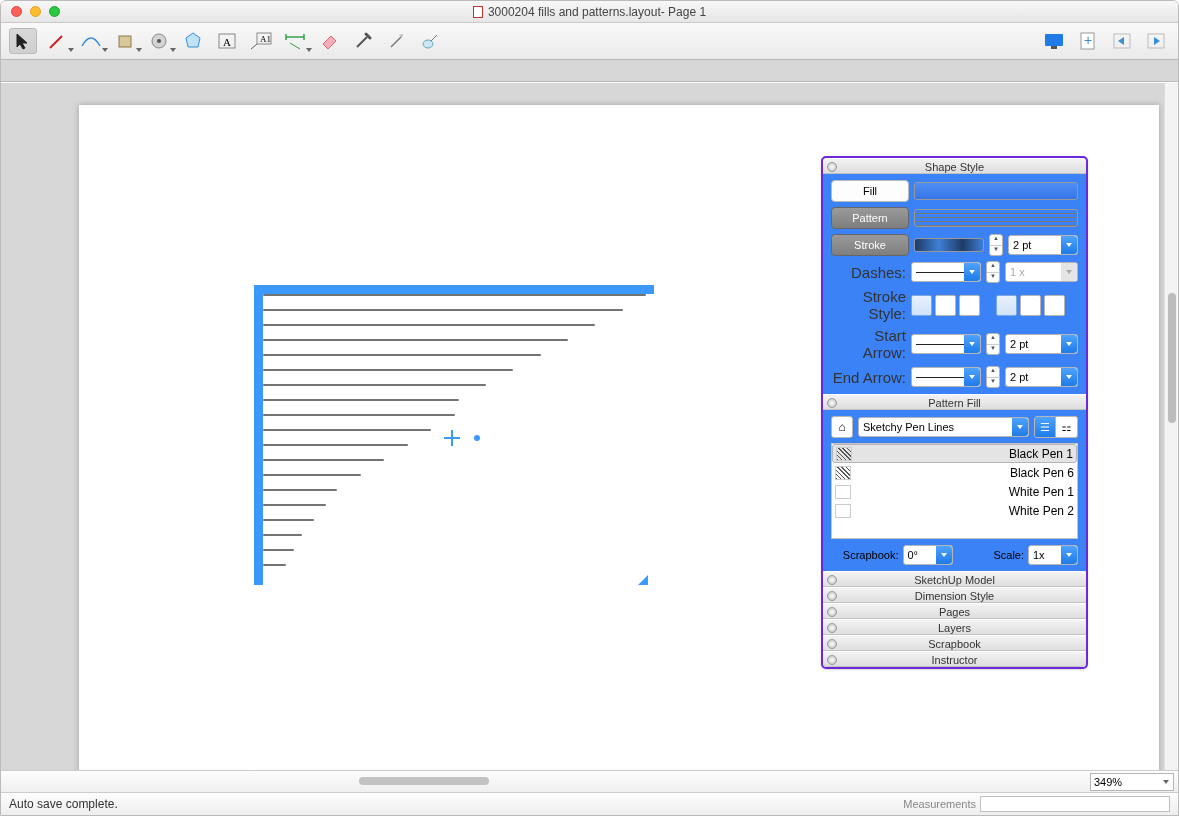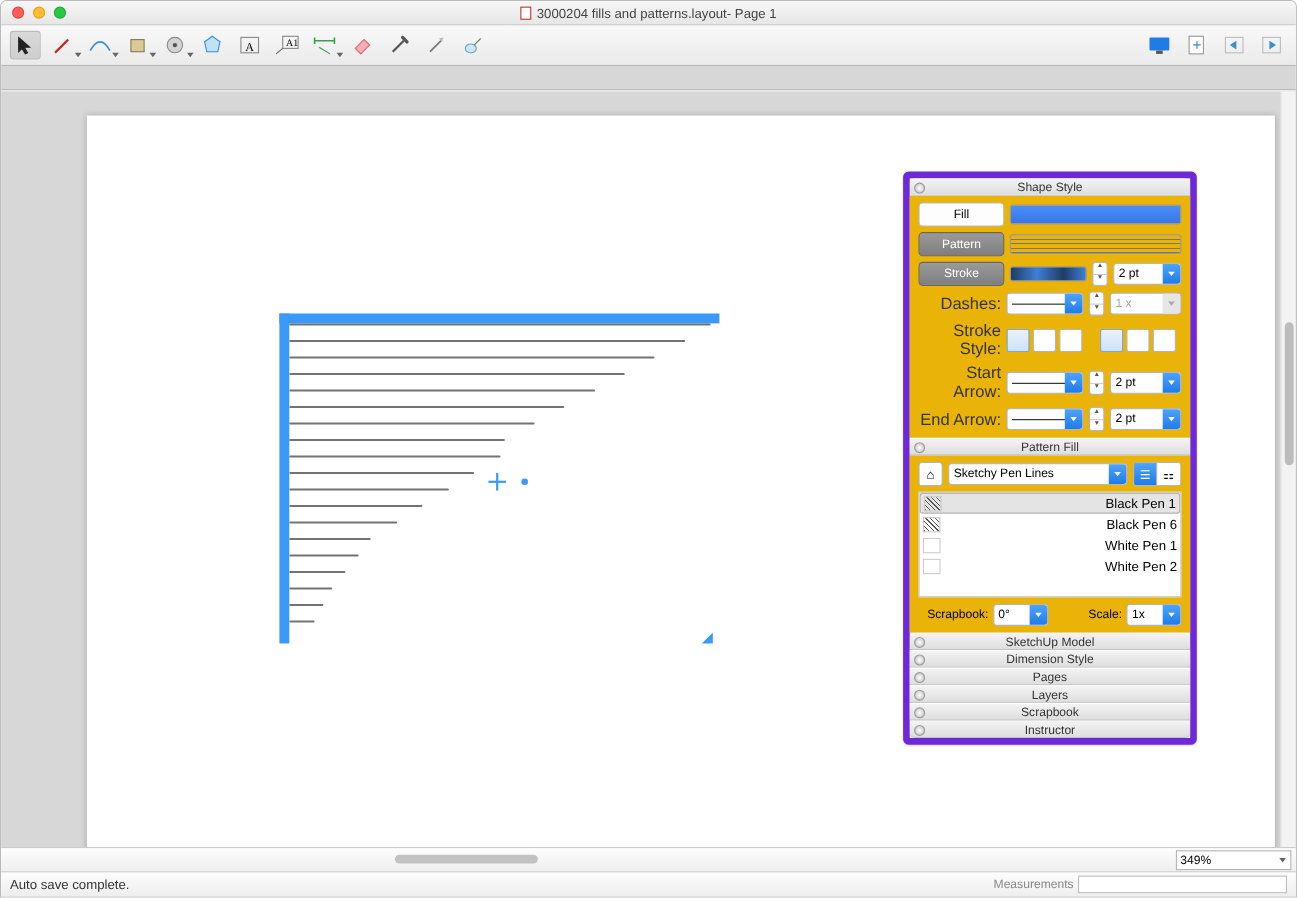--- a/index.html
+++ b/index.html
@@ -68,30 +68,30 @@
 .hatch { height:2px; background:#444; margin-bottom:13px; border-radius:1px; opacity:0.75; }
 .centerh { position:absolute; width:16px; height:16px; left:190px; top:145px; }
 .centerh::before, .centerh::after { content:""; position:absolute; background:#3b99fc; }
 .centerh::before { left:7px; top:0; width:2px; height:16px; }
 .centerh::after { top:7px; left:0; height:2px; width:16px; }
 .centerh .knob { position:absolute; width:6px; height:6px; border-radius:50%; background:#3b99fc; right:-20px; top:5px; }
 .corner-tri {position:absolute; width:0;height:0; border-left:10px solid transparent; border-bottom:10px solid #3b99fc; left:384px; top:290px;}
 
 
 .inspector {
-  position:absolute; left:820px; top:73px; width:267px; background:#ececec; border:6px solid #6d28d9;
+  position:absolute; left:820px; top:73px; width:267px; background:#ececec; border:2px solid #6d28d9;
   border-radius:5px; box-shadow:0 1px 2px rgba(0,0,0,0.15);
 }
 .panel-header {
   height:16px; background:linear-gradient(#f3f3f3,#dedede); border-top:1px solid #fff; border-bottom:1px solid #c2c2c2;
   font-size:11px; text-align:center; line-height:16px; position:relative; color:#333;
 }
 .panel-header:first-child { border-radius:5px 5px 0 0;}
 .panel-header .disc { position:absolute; left:4px; top:3px; width:10px; height:10px; border-radius:50%; background:radial-gradient(#fff,#bbb); border:1px solid #999;}
-.panel-body { padding:6px 8px; background:#eab308; font-size:11px; }
+.panel-body { padding:6px 8px; background:#3b82f6; font-size:11px; }
 
 .row { display:flex; align-items:center; margin-bottom:5px; gap:5px; }
 .row label { width:75px; text-align:right; color:#333; font-size:15px;}
 .pillbtn { height:22px; border-radius:4px; font-size:11px; display:flex; align-items:center; justify-content:center; background:#fdfdfd; border:1px solid #bbb; }
 .pillbtn.active { background:linear-gradient(#9a9a9a,#7e7e7e); color:#fff; border:1px solid #666; }
 .swatch { flex:1; height:18px; border-radius:3px; border:1px solid #999; }
 .swatch.fill { background:linear-gradient(#4e8ff5,#3775e8); }
 .swatch.pattern { background:repeating-linear-gradient(0deg,#777 0 1px, transparent 1px 4px); }
 .swatch.stroke { background:linear-gradient(to right, #1f3b66, #3f7fd6 35%, #1f3b66 70%, #3f7fd6); height:14px;}
 .stepper { width:14px; height:22px; border:1px solid #b5b5b5; border-radius:3px; background:#fff; display:flex; flex-direction:column;}
@@ -124,21 +124,21 @@
 .pf-item.sel { background:#e4e4e4;}
 .pf-sw { width:16px; height:14px; border:1px solid #ccc;}
 .pf-sw.black { background:repeating-linear-gradient(45deg,#555 0 1px, transparent 1px 3px);}
 .pf-sw.white { background:#fff;}
 .pf-bottom { display:flex; align-items:center; gap:4px; margin-top:6px; font-size:11px;}
 
 
 .botbar { position:absolute; left:0; right:0; bottom:23px; height:22px; background:linear-gradient(#fdfdfd,#efefef); border-top:1px solid #ccc; display:flex; align-items:center;}
 .hscroll-track { flex:1; height:10px; margin:0 8px; background:transparent; position:relative;}
 .hscroll-thumb { position:absolute; left:350px; width:130px; height:8px; background:#c2c2c2; border-radius:4px;}
-.zoom { width:105px; height:18px; border:1px solid #b5b5b5; margin-right:4px; font-size:11px; display:flex; align-items:center; padding:0 3px; position:relative; background:#fff;}
+.zoom { width:84px; height:18px; border:1px solid #b5b5b5; margin-right:4px; font-size:11px; display:flex; align-items:center; padding:0 3px; position:relative; background:#fff;}
 .zoom::after { content:""; position:absolute; right:4px; border-left:3px solid transparent; border-right:3px solid transparent; border-top:4px solid #666;}
 
 .status { position:absolute; left:0; right:0; bottom:0; height:23px; background:linear-gradient(#fdfdfd,#eeeeee); border-top:1px solid #ccc; display:flex; align-items:center; padding:0 8px; font-size:12px; color:#333;}
 .status .meas-label { margin-left:auto; color:#888; font-size:11px; margin-right:4px;}
 .status .meas-input { width:190px; height:16px; border:1px solid #bfbfbf; background:#fff;}
 </style>
 </head>
 <body>
 
 <div class="titlebar">

